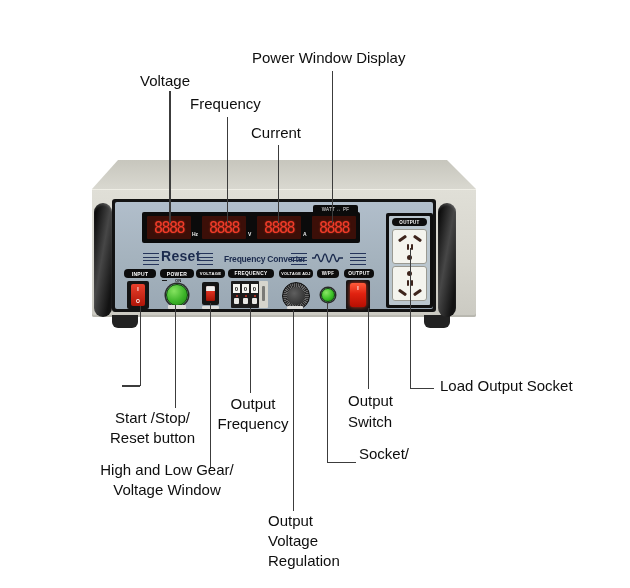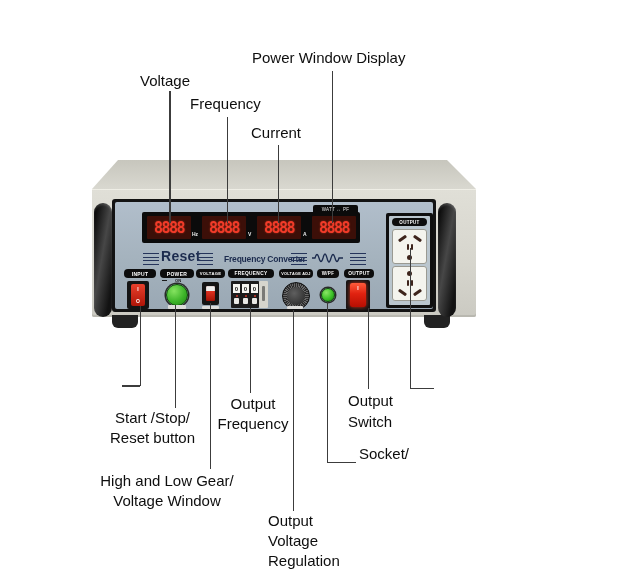--- a/index.html
+++ b/index.html
@@ -31,21 +31,21 @@
   .panel-frame{position:absolute;left:112px;top:199px;width:324px;height:113px;background:#131313;border-radius:3px}
   .panel{position:absolute;left:115px;top:202px;width:318px;height:107px;border-radius:2px;
     background:linear-gradient(180deg,#b1becb 0%,#a4b2bd 55%,#9aa8b4 100%)}
 
   
   .bezel{position:absolute;left:27px;top:10px;width:218px;height:31px;background:#0b0b0b;border-radius:2px}
   .watt-tab{position:absolute;left:198px;top:3px;width:45px;height:8px;background:#0b0b0b;border-radius:2px 2px 0 0;
     color:#e9e9e9;font-size:4.5px;display:flex;align-items:center;justify-content:center;letter-spacing:.3px}
   .dgroup{position:absolute;top:14px;width:44px;height:23px;background:#3c0f08;border-radius:1px;
     display:flex;align-items:center;justify-content:center;
-    font-family:"DejaVu Sans Mono",monospace;font-weight:bold;font-size:15px;color:#f23b29;
+    font-family:"DejaVu Sans Mono",monospace;font-weight:normal;font-size:15px;color:#f23b29;
     letter-spacing:-1.5px;text-shadow:0 0 2px rgba(255,80,50,.55)}
   .unit{position:absolute;color:#ececec;font-size:5px;font-weight:bold}
 
   
   .stack{position:absolute;width:16px;height:12px;
     background:repeating-linear-gradient(180deg,#25345a 0 1.2px,rgba(0,0,0,0) 1.2px 3.6px)}
   .brand{position:absolute;left:46px;top:46px;font-size:14px;font-weight:bold;color:#1c2b4e;letter-spacing:.3px}
   .product{position:absolute;left:109px;top:52px;font-size:8.5px;font-weight:bold;color:#1c2b4e;letter-spacing:-.2px;white-space:nowrap}
 
   
@@ -219,21 +219,21 @@
   <div class="lbl" style="left:190px;top:94px">Frequency</div>
   <div class="lbl" style="left:251px;top:123px">Current</div>
   <div class="lbl" style="left:252px;top:48px">Power Window Display</div>
 
 
   <div class="lbl center" style="left:95px;top:408px;width:115px">
     <span class="ln">Start /Stop/</span>
     <span class="ln">Reset button</span>
   </div>
 
-  <div class="lbl center" style="left:88px;top:471px;width:158px">
+  <div class="lbl center" style="left:88px;top:460px;width:158px">
     <span class="ln">High and Low Gear/</span>
     <span class="ln">Voltage Window</span>
   </div>
 
   <div class="lbl center" style="left:213px;top:394px;width:80px">
     <span class="ln">Output</span>
     <span class="ln">Frequency</span>
   </div>
 
   <div class="lbl" style="left:268px;top:511px">
@@ -244,14 +244,15 @@
 
   <div class="lbl" style="left:348px;top:390px;line-height:21px">
     <span class="ln">Output</span>
     <span class="ln">Switch</span>
   </div>
 
   <div class="lbl" style="left:359px;top:444px">
     <span class="ln">Socket/</span>
   </div>
 
+  <div class="lbl" style="left:440px;top:376px">Load Output Socket</div>
 
 </div>
 
 </body></html>

